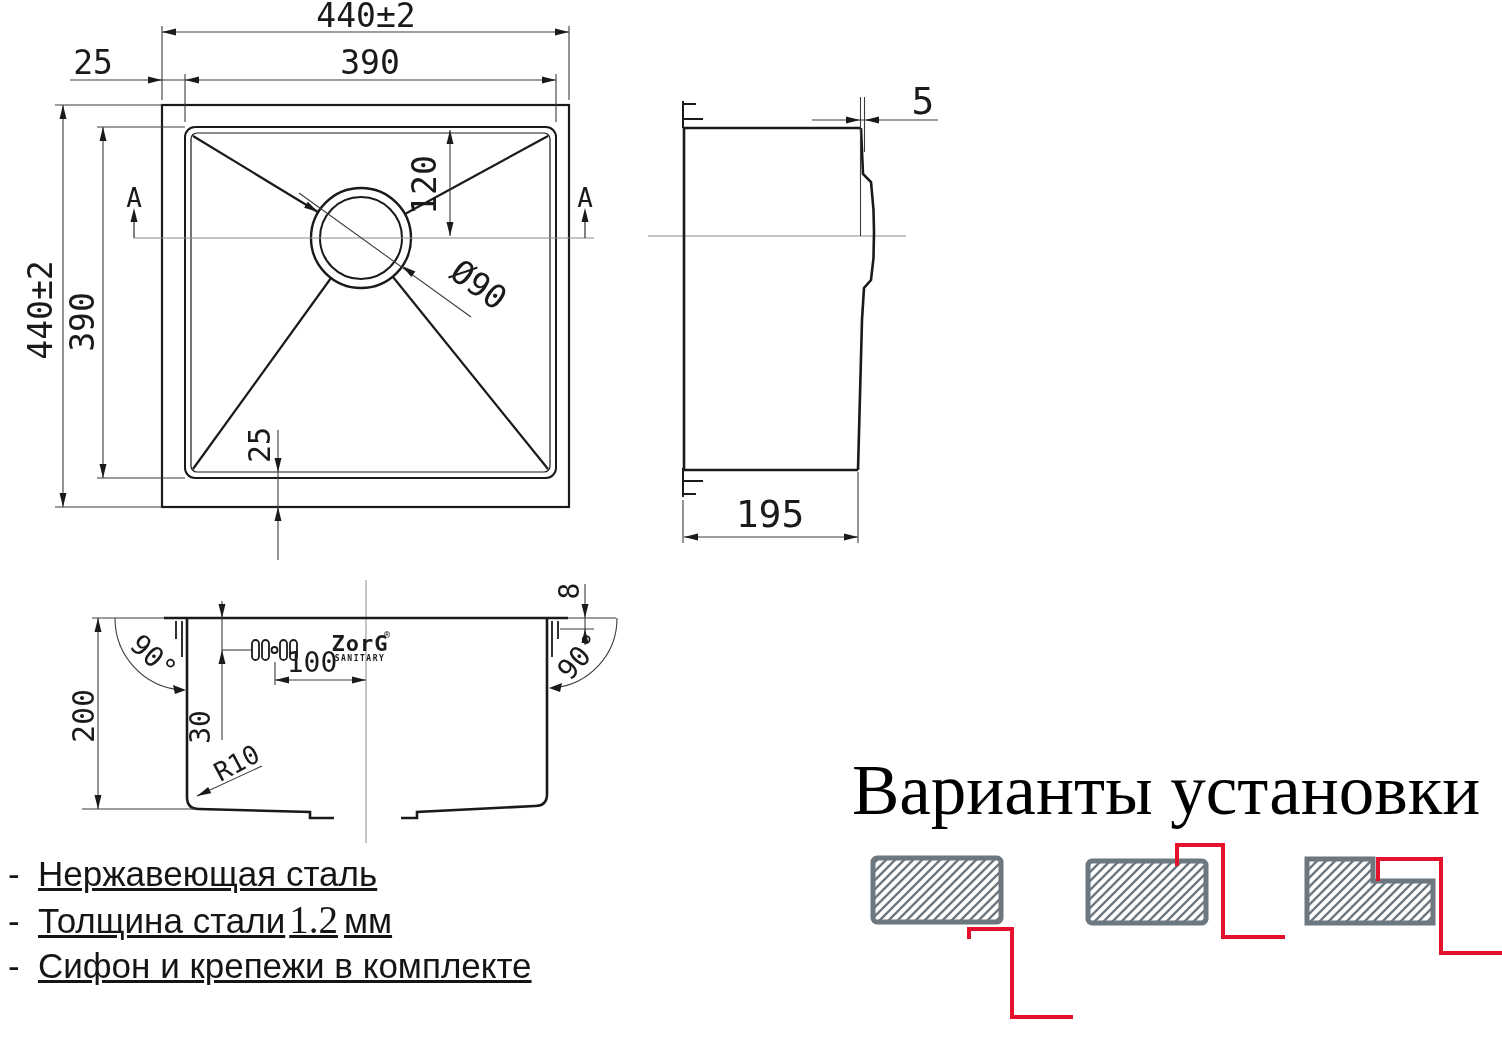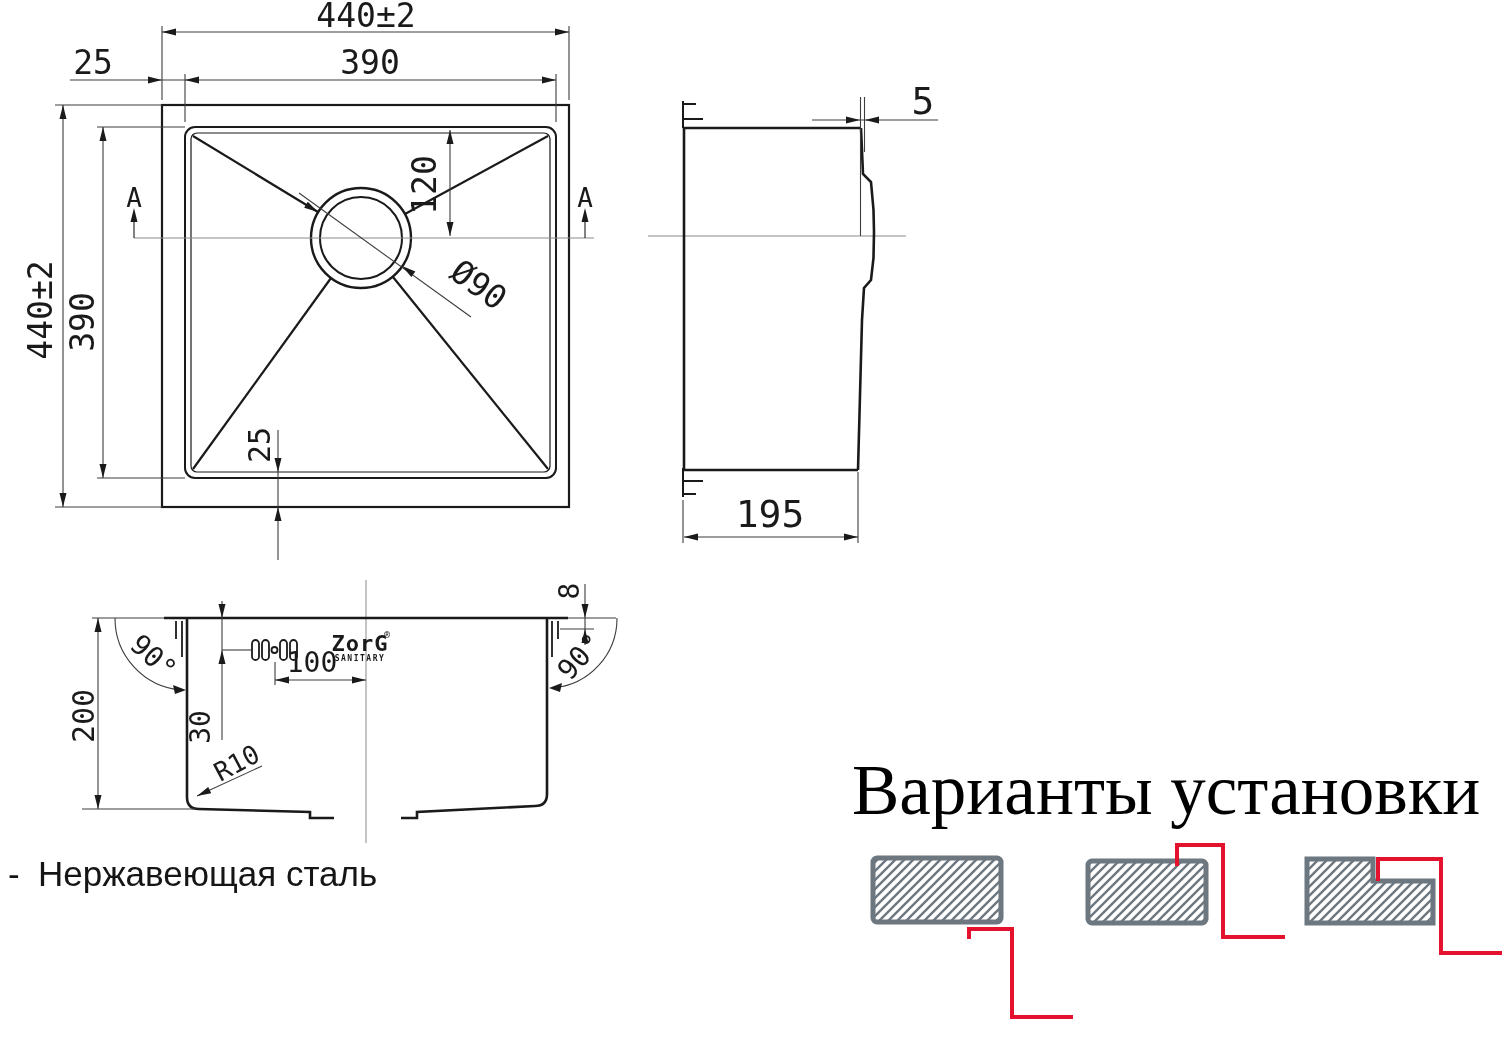--- a/index.html
+++ b/index.html
@@ -1,21 +1,21 @@
 <!DOCTYPE html>
 <html><head>
 <meta charset="utf-8">
 <style>
   html,body{margin:0;padding:0;background:#fff;}
   .stage{position:relative;width:1502px;height:1037px;background:#ffffff;overflow:hidden;
          font-family:"Liberation Sans",sans-serif;}
   svg{position:absolute;left:0;top:0;}
   svg text{font-family:"DejaVu Sans Mono",monospace;fill:#1a1a1a;}
   .features{position:absolute;left:8px;top:851px;width:640px;color:#151515;
-            font-size:35px;line-height:45.5px;white-space:nowrap;}
+            font-size:35px;line-height:45.5px;white-space:nowrap;text-decoration:underline;}
   .features .row{display:block;}
   .features .bullet{display:inline-block;width:30px;}
   .features .serif{font-family:"Liberation Serif",serif;font-size:39px;margin-left:4px;margin-right:6px;}
   .install-title{position:absolute;left:852px;top:750px;width:648px;text-align:left;
                  font-family:"Liberation Serif",serif;font-size:71px;color:#000;white-space:nowrap;}
 </style>
 </head>
 <body>
 
 <div class="stage">
@@ -220,17 +220,19 @@
 
       <g>
         <path d="M1307,859 L1373,859 L1373,881 L1433,881 L1433,923 L1307,923 Z" fill="url(#hatch)" stroke="#6d7780" stroke-width="5"></path>
         <path d="M1378,881 L1378,859 L1441,859 L1441,953 L1502,953" fill="none" stroke="#e4122d" stroke-width="4"></path>
       </g>
     </g>
   </svg>
 
   <div class="features">
     <div class="row"><span class="bullet">-</span><span>Нержавеющая сталь</span></div>
+    <div class="row"><span class="bullet">-</span><span>Толщина стали</span><span class="serif">1.2</span><span>мм</span></div>
+    <div class="row"><span class="bullet">-</span><span>Сифон и крепежи в комплекте</span></div>
   </div>
 
   <div class="install-title">Варианты установки</div>
 
 </div>
 
 </body></html>

